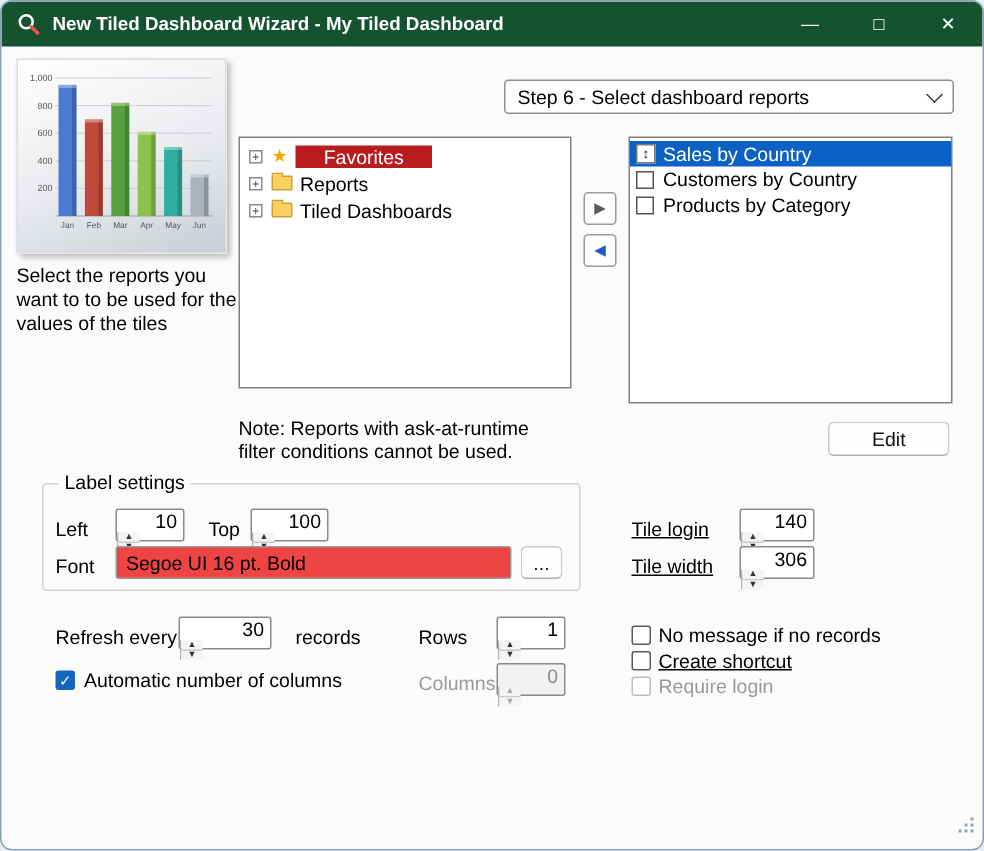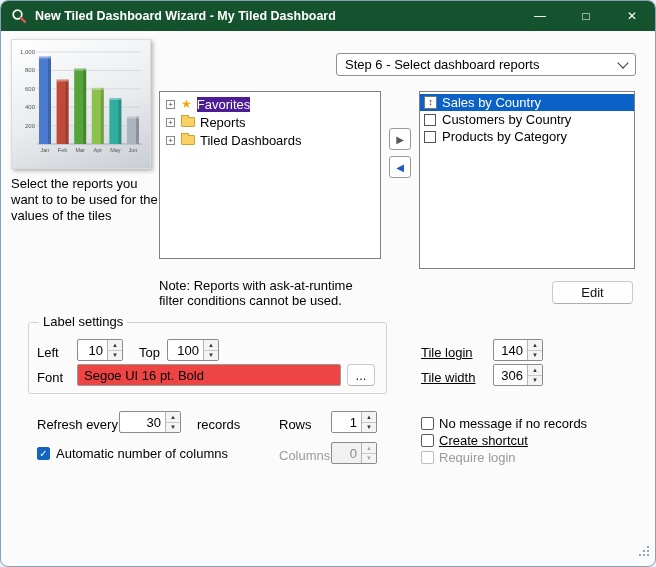--- a/index.html
+++ b/index.html
@@ -19,21 +19,21 @@
   .lbl.disabled{color:#9a9a9a;}
   .btn{position:absolute;background:#fefefe;border:1px solid #c9c9c9;border-bottom-color:#aeaeae;
     border-radius:4px;font-size:13px;color:#111;display:flex;align-items:center;justify-content:center;
     box-sizing:border-box;cursor:pointer;}
   .combo{position:absolute;left:335px;top:52px;width:300px;height:23px;background:#fff;
     border:1px solid #8f8f8f;border-radius:3px;display:flex;align-items:center;
     padding:0 8px;font-size:13px;box-sizing:border-box;cursor:pointer;}
   .combo-arrow{margin-left:auto;width:7px;height:7px;border-right:1.5px solid #3a3a3a;
     border-bottom:1.5px solid #3a3a3a;transform:rotate(45deg);margin-top:-4px;}
   .spin{position:absolute;height:22px;background:#fff;border:1px solid #8a8a8a;border-radius:2px;
-    display:flex;box-sizing:border-box;font-size:13px;}
+    display:flex;box-sizing:border-box;font-size:13px;flex-direction:column;}
   .spin-val{flex:1;display:flex;align-items:center;justify-content:flex-end;padding-right:4px;}
   .spin-btns{width:14px;display:flex;flex-direction:column;border-left:1px solid #b5b5b5;}
   .spin-btns span{flex:1;display:flex;align-items:center;justify-content:center;
     font-size:6px;line-height:6px;color:#333;background:#f4f4f4;cursor:pointer;}
   .spin-btns span:first-child{border-bottom:1px solid #c9c9c9;}
   .spin.disabled{background:#f1f1f1;}
   .spin.disabled .spin-val{color:#8a8a8a;}
   .spin.disabled .spin-btns span{color:#a5a5a5;}
   .cb{position:absolute;width:13px;height:13px;border:1px solid #5a5a5a;border-radius:2px;
     background:#fff;box-sizing:border-box;display:flex;align-items:center;justify-content:center;cursor:pointer;}
@@ -51,21 +51,21 @@
     border:1px solid #808080;padding-top:3px;box-sizing:border-box;}
   .trow{display:flex;align-items:center;height:18px;padding-left:6px;font-size:13px;cursor:pointer;}
   .expander{width:9px;height:9px;border:1px solid #8a8a8a;background:#fff;box-sizing:border-box;
     display:flex;align-items:center;justify-content:center;font-size:8px;line-height:7px;color:#444;
     margin-right:6px;flex:none;}
   .star{color:#f0a80a;font-size:12px;margin-right:5px;line-height:12px;}
   .folder{width:14px;height:10px;background:#fcd05e;border:1px solid #caa23d;border-radius:1px;
     position:relative;margin-right:5px;flex:none;box-sizing:border-box;}
   .folder::before{content:"";position:absolute;top:-3px;left:-1px;width:6px;height:2px;
     background:#fcd05e;border:1px solid #caa23d;border-bottom:none;border-radius:1px 1px 0 0;}
-  .tsel{background:#4c1d95;color:#fff;padding:0 0;}
+  .tsel{background:#b91c1c;color:#fff;padding:0 19px;}
   .movebtn{position:absolute;left:388px;width:22px;height:22px;border:1px solid #9a9a9a;border-radius:3px;
     background:#fff;display:flex;align-items:center;justify-content:center;font-size:10px;box-sizing:border-box;cursor:pointer;}
   .arrow-r{color:#5a5a5a;} .arrow-l{color:#2257c6;}
   .listbox{position:absolute;left:418px;top:90px;width:216px;height:178px;background:#fff;
     border:1px solid #808080;padding-top:2px;box-sizing:border-box;}
   .lrow{display:flex;align-items:center;height:17px;padding-left:4px;font-size:13px;cursor:pointer;}
   .lrow.selected{background:#0b61c6;color:#fff;}
   .sorticon{width:13px;height:13px;background:#fff;border:1px solid #777;color:#222;font-size:9px;
     line-height:9px;display:flex;align-items:center;justify-content:center;margin-right:5px;flex:none;box-sizing:border-box;}
   .repicon{width:12px;height:12px;background:#fff;border:1px solid #555;margin-right:6px;flex:none;box-sizing:border-box;}

